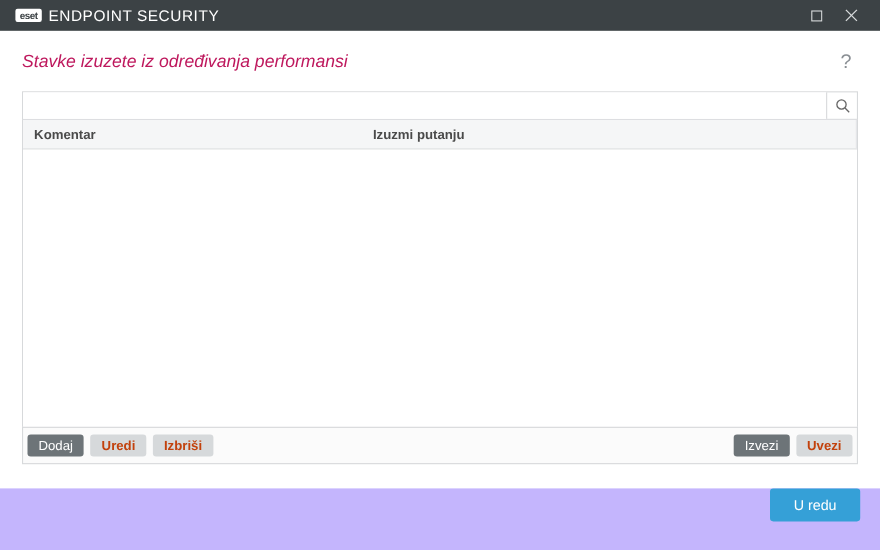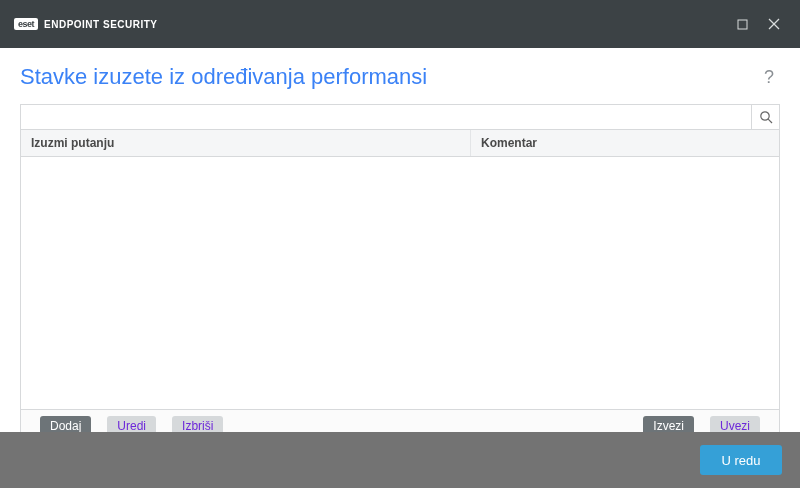--- a/index.html
+++ b/index.html
@@ -1,66 +1,66 @@
 <!DOCTYPE html>
 <html><head>
 <meta charset="utf-8">
 <style>
   * { box-sizing: border-box; margin: 0; padding: 0; }
   html, body { width: 800px; height: 500px; font-family: "Segoe UI", Arial, sans-serif; overflow: hidden; background: #fff; }
   .titlebar {
-    height: 48px; background: #3c4245; color: #fff; display: flex; align-items: center;
+    height: 28px; background: #3c4245; color: #fff; display: flex; align-items: center;
     padding: 0 10px 0 14px; font-size: 13px;
   }
   .brand-logo {
     background: #fff; color: #3c4245; font-size: 9px; font-weight: bold; padding: 1px 4px;
     border-radius: 2px; margin-right: 6px; letter-spacing: -0.5px;
   }
-  .brand-text { font-weight: 700; font-size: 10px; letter-spacing: 0.5px; }
+  .brand-text { font-weight: 400; font-size: 14px; letter-spacing: 0.5px; }
   .titlebar-spacer { flex: 1; }
   .win-btn {
     width: 32px; height: 36px; display: flex; align-items: center; justify-content: center;
     cursor: pointer; color: #d8dbdc;
   }
   .content { padding: 16px 20px 0 20px; }
   .page-header { display: flex; align-items: center; margin-bottom: 14px; }
-  .page-title { font-size: 22px; color: #3b82f6; font-weight: 400; flex: 1; }
+  .page-title { font-size: 16px; color: #be185d; font-weight: 400; flex: 1; font-style: italic; }
   .help-icon { color: #8a8f94; font-size: 18px; cursor: pointer; padding: 2px 6px; }
   .search-row { display: flex; border: 1px solid #d7d9db; }
   .search-input {
     flex: 1; border: none; outline: none; font-size: 13px; padding: 4px 8px; height: 24px;
   }
   .search-btn {
     width: 28px; height: 24px; display: flex; align-items: center; justify-content: center;
     border-left: 1px solid #d7d9db; cursor: pointer; color: #666;
   }
   .table-wrap { border: 1px solid #d7d9db; border-top: none; }
   .table-head {
     display: flex; background: #f5f6f7; border-bottom: 1px solid #d7d9db; font-size: 12px;
     font-weight: 600; color: #4a4a4a;
   }
   .th { padding: 6px 10px; }
   .th-path { flex: 0 0 450px; border-right: 1px solid #e3e5e7; }
   .th-comment { flex: 1; }
   .table-body { height: 252px; background: #fff; }
   .action-bar {
-    display: flex; align-items: center; padding: 6px 19px; gap: 16px;
+    display: flex; align-items: center; padding: 6px 4px; gap: 6px;
     border: 1px solid #d7d9db; border-top: 1px solid #d7d9db; margin-top: -1px;
     background: #fbfbfb;
   }
   .action-spacer { flex: 1; }
   .pill {
     font-size: 12px; padding: 3px 10px; border-radius: 3px; cursor: pointer;
     background: #6d7478; color: #fff; border: none;
   }
-  .pill.disabled { background: #d6d9db; color: #6d28d9; cursor: default; }
+  .pill.disabled { background: #d6d9db; color: #c2410c; cursor: default; font-weight: bold; }
   .footer {
-    position: absolute; bottom: 12px; left: 0; right: 0; height: 56px;
-    display: flex; align-items: center; justify-content: flex-end;
-    padding: 0 18px; gap: 10px; background: #737373;
+    position: absolute; bottom: 0; left: 0; right: 0; height: 56px;
+    display: flex; align-items: flex-start; justify-content: flex-end;
+    padding: 0 18px; gap: 10px; background: #c4b5fd;
   }
   .btn {
     min-width: 82px; height: 30px; font-size: 13px; border-radius: 3px; cursor: pointer;
     border: none; padding: 0 16px;
   }
   .btn-primary { background: #35a0d7; color: #fff; }
   .btn-secondary { background: #8f969b; color: #fff; }
 </style>
 </head>
 <body>
@@ -93,22 +93,22 @@
     <div class="search-btn">
       <svg width="14" height="14" viewBox="0 0 14 14">
           <circle cx="6" cy="6" r="4.2" fill="none" stroke="currentColor" stroke-width="1.2"></circle>
           <line x1="9.2" y1="9.2" x2="13" y2="13" stroke="currentColor" stroke-width="1.2"></line>
         </svg>
     </div>
   </div>
 
   <div class="table-wrap">
     <div class="table-head">
+      <div class="th th-comment">Komentar</div>
       <div class="th th-path">Izuzmi putanju</div>
-      <div class="th th-comment">Komentar</div>
     </div>
     <div class="table-body"></div>
   </div>
 
   <div class="action-bar">
     <button class="pill">Dodaj</button>
     <button class="pill disabled">Uredi</button>
     <button class="pill disabled">Izbriši</button>
     <div class="action-spacer"></div>
     <button class="pill">Izvezi</button>

